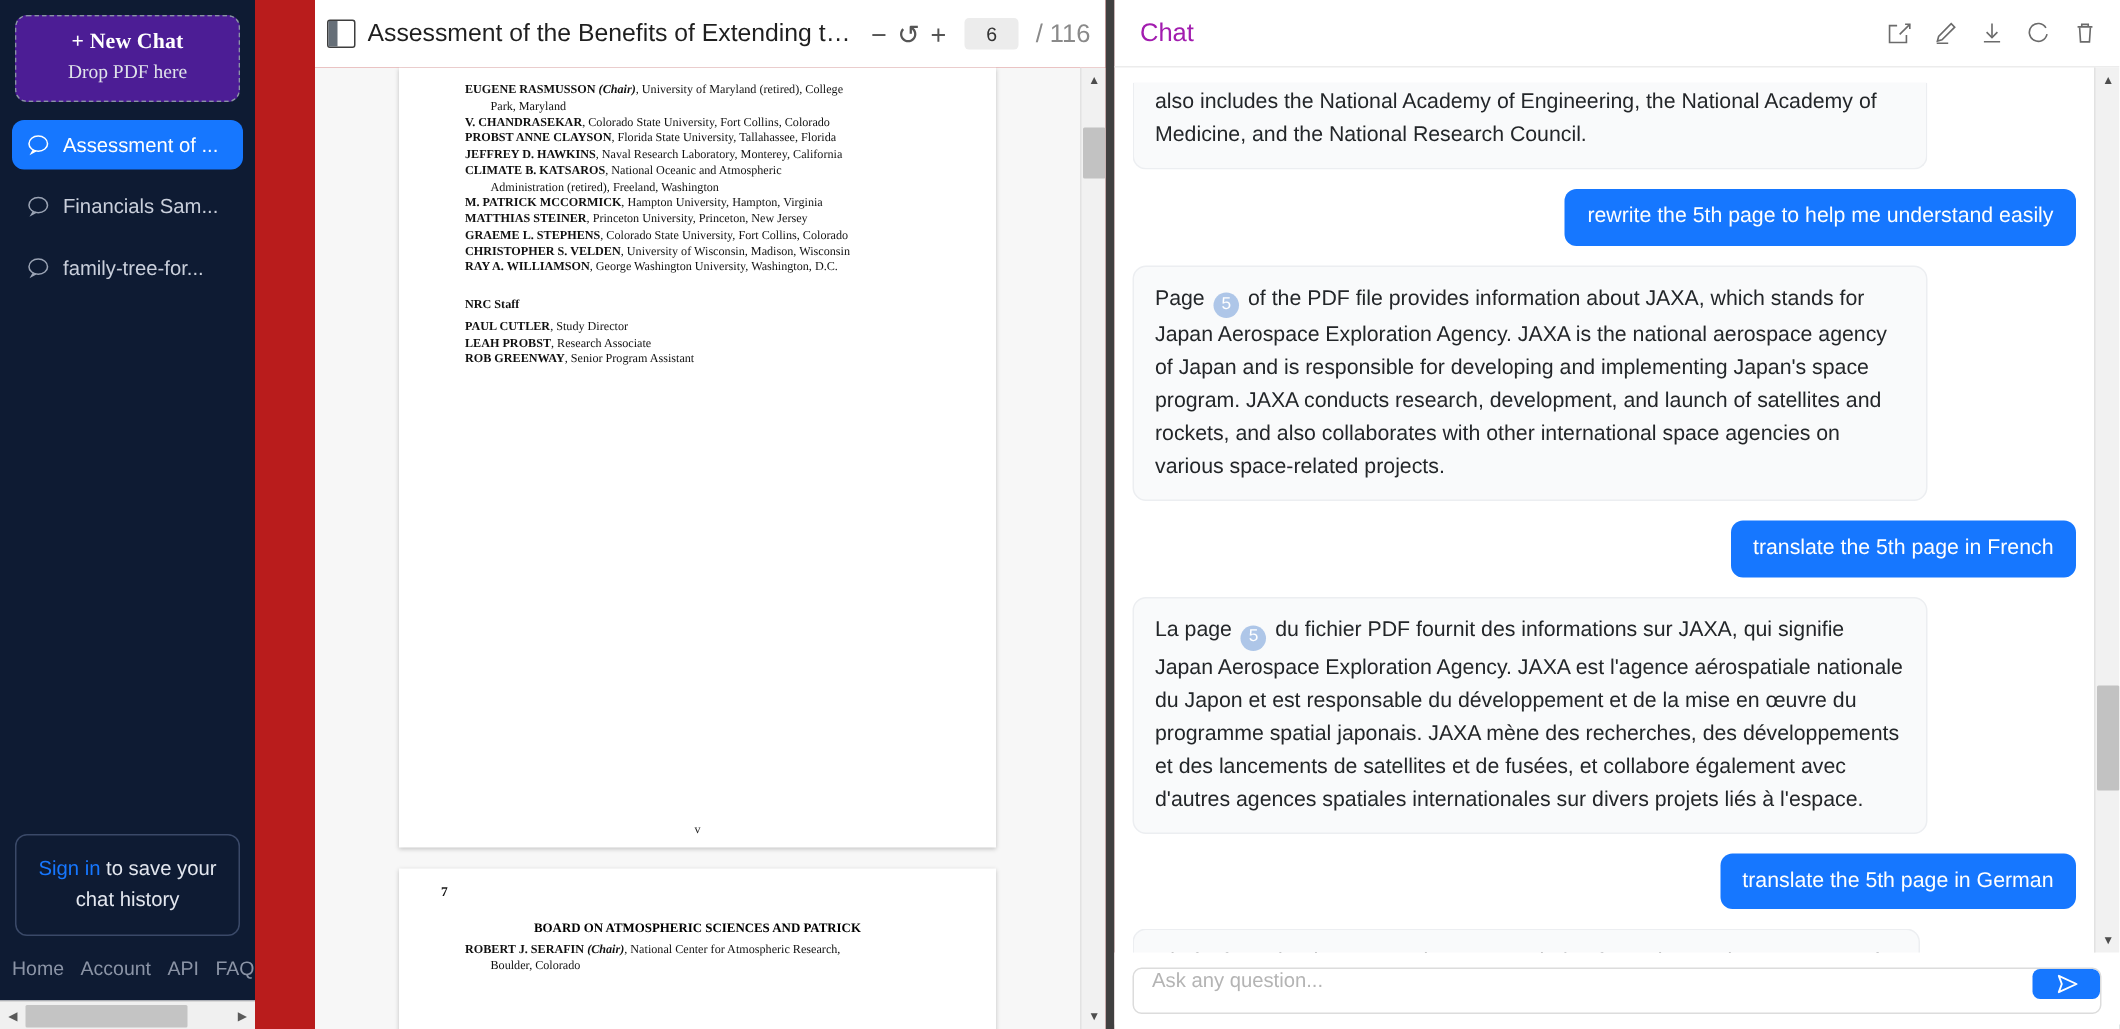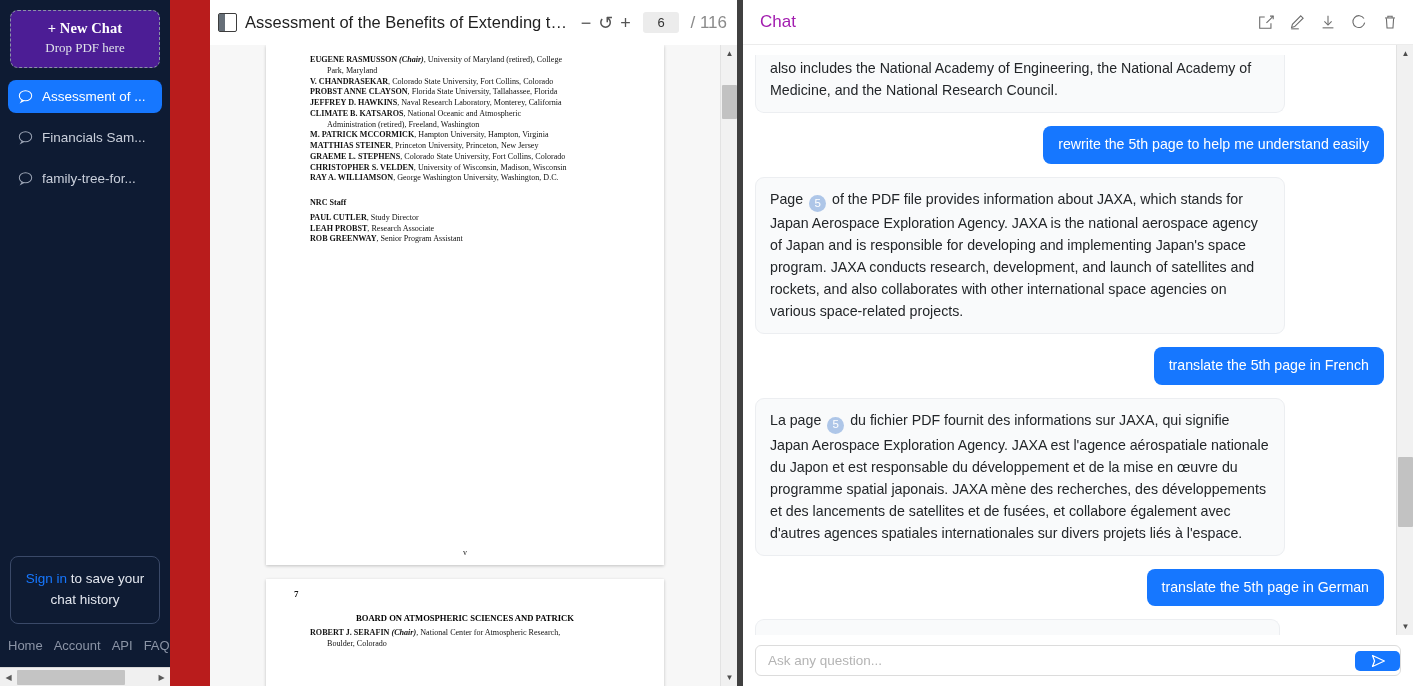--- a/index.html
+++ b/index.html
@@ -366,21 +366,21 @@
   .chat-input-bar {
     flex: 0 0 51px;
     display: flex;
     align-items: center;
     padding: 0 12px;
     background: #ffffff;
   }
   .input-shell {
     flex: 1 1 auto;
     display: flex;
-    align-items: center;
+    align-items: flex-start;
     border: 1px solid #dcdcdc;
     border-radius: 6px;
     overflow: hidden;
     height: 31px;
     background: #ffffff;
   }
   .input-shell input {
     flex: 1 1 auto;
     border: none;
     outline: none;

